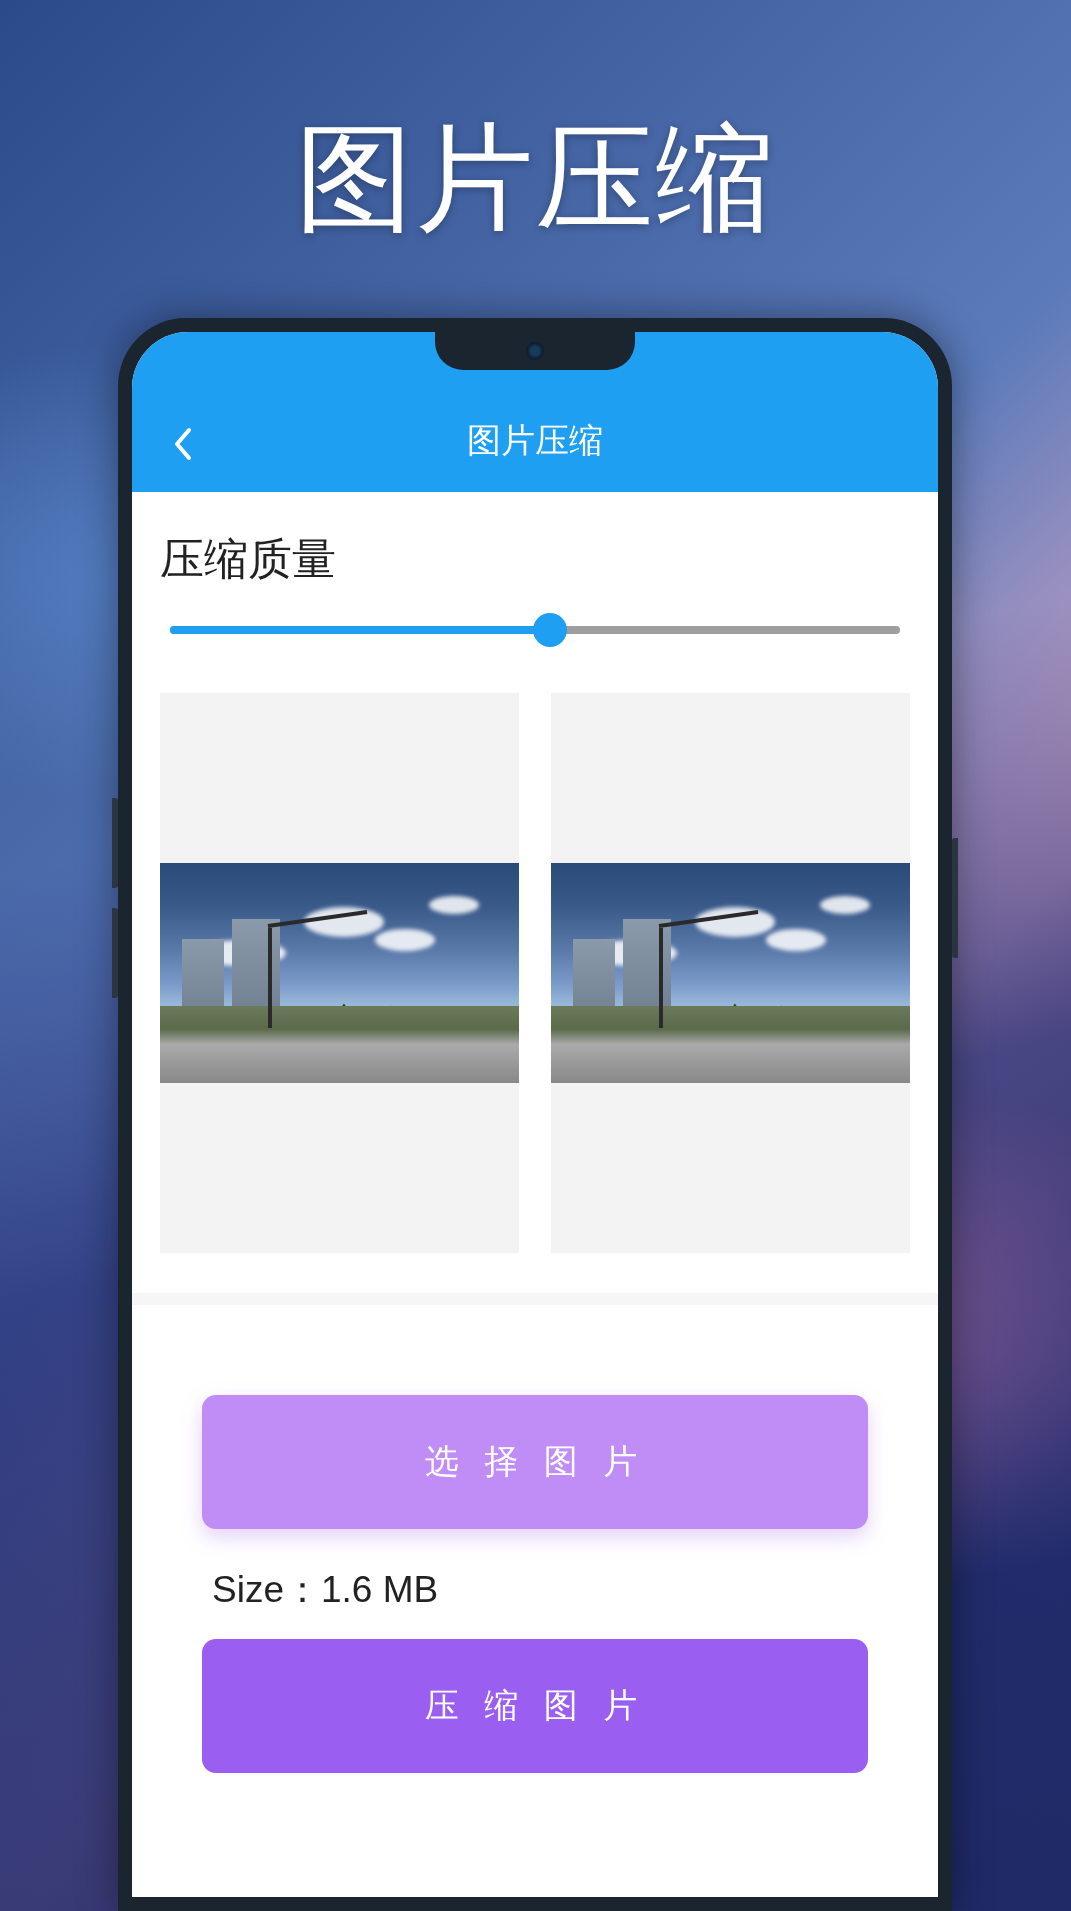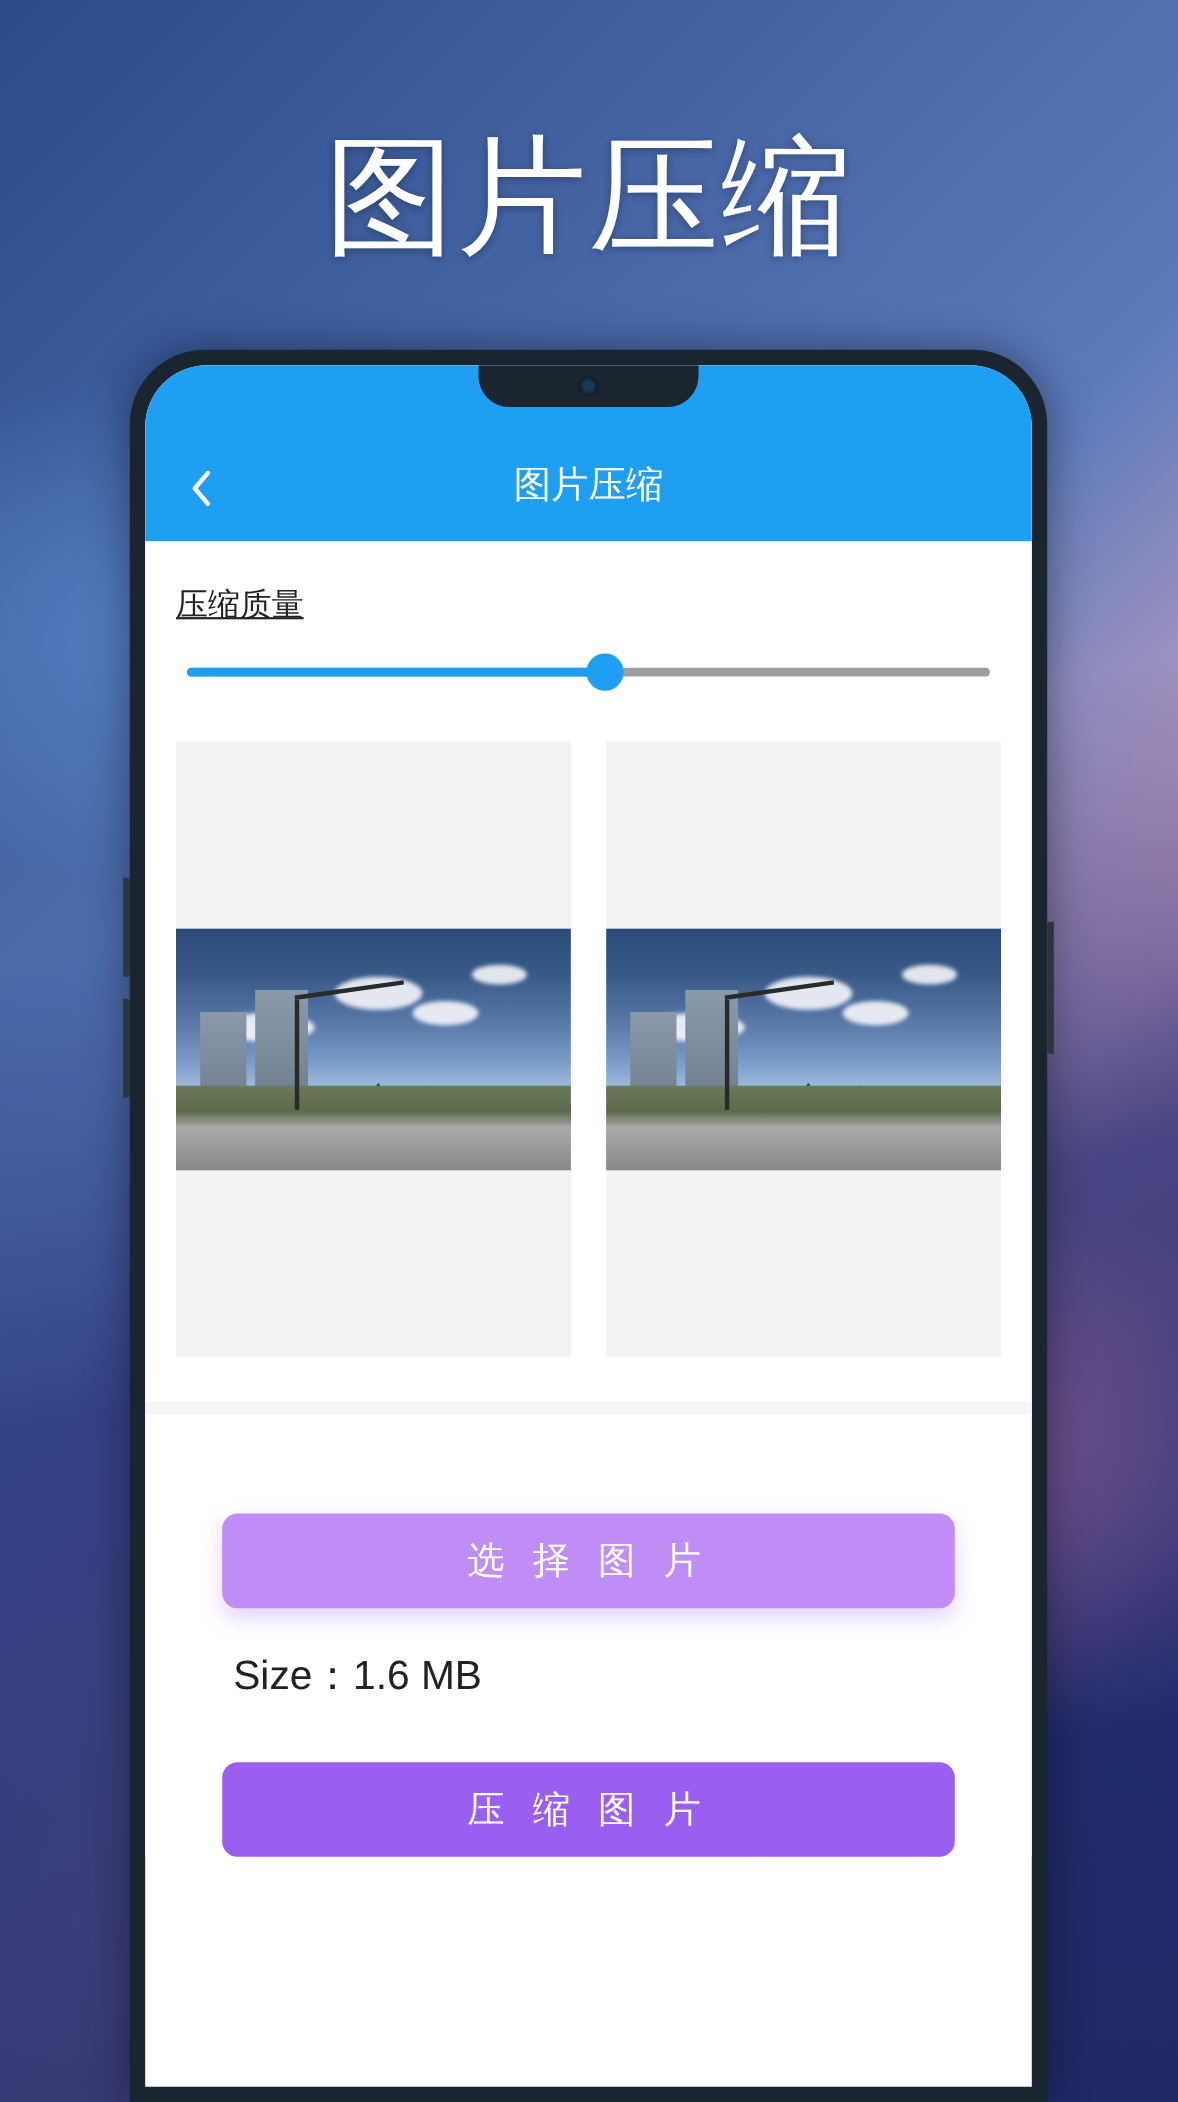--- a/index.html
+++ b/index.html
@@ -117,25 +117,24 @@
       text-align: center;
       color: #fff;
       font-size: 34px;
       font-weight: 400;
     }
     .content {
       padding: 0;
       background: #fff;
     }
     .section-label {
-      font-size: 29px;
+      font-size: 44px;
       color: #222;
       padding: 38px 28px 24px;
       font-weight: 400;
-      text-decoration: underline;
     }
     .slider-wrap {
       padding: 0 38px 46px;
     }
     .slider {
       position: relative;
       height: 34px;
       display: flex;
       align-items: center;
       cursor: pointer;
@@ -244,36 +243,36 @@
     .divider {
       height: 12px;
       background: #f6f6f6;
     }
     .actions {
       padding: 90px 70px 0;
     }
     .btn {
       display: block;
       width: 100%;
-      height: 86px;
+      height: 134px;
       border: none;
       border-radius: 14px;
       font-size: 34px;
       color: #fff;
       letter-spacing: 8px;
       cursor: pointer;
       font-family: inherit;
     }
     .btn-select {
       background: #bf8df5;
       box-shadow: 0 8px 20px rgba(191,141,245,0.4);
     }
     .btn-compress {
       background: #9a5ef0;
-      margin-top: 54px;
+      margin-top: 24px;
     }
     .size-info {
       font-size: 37px;
       color: #222;
       padding: 36px 10px 0;
     }
   </style>
 </head>
 <body>
 

